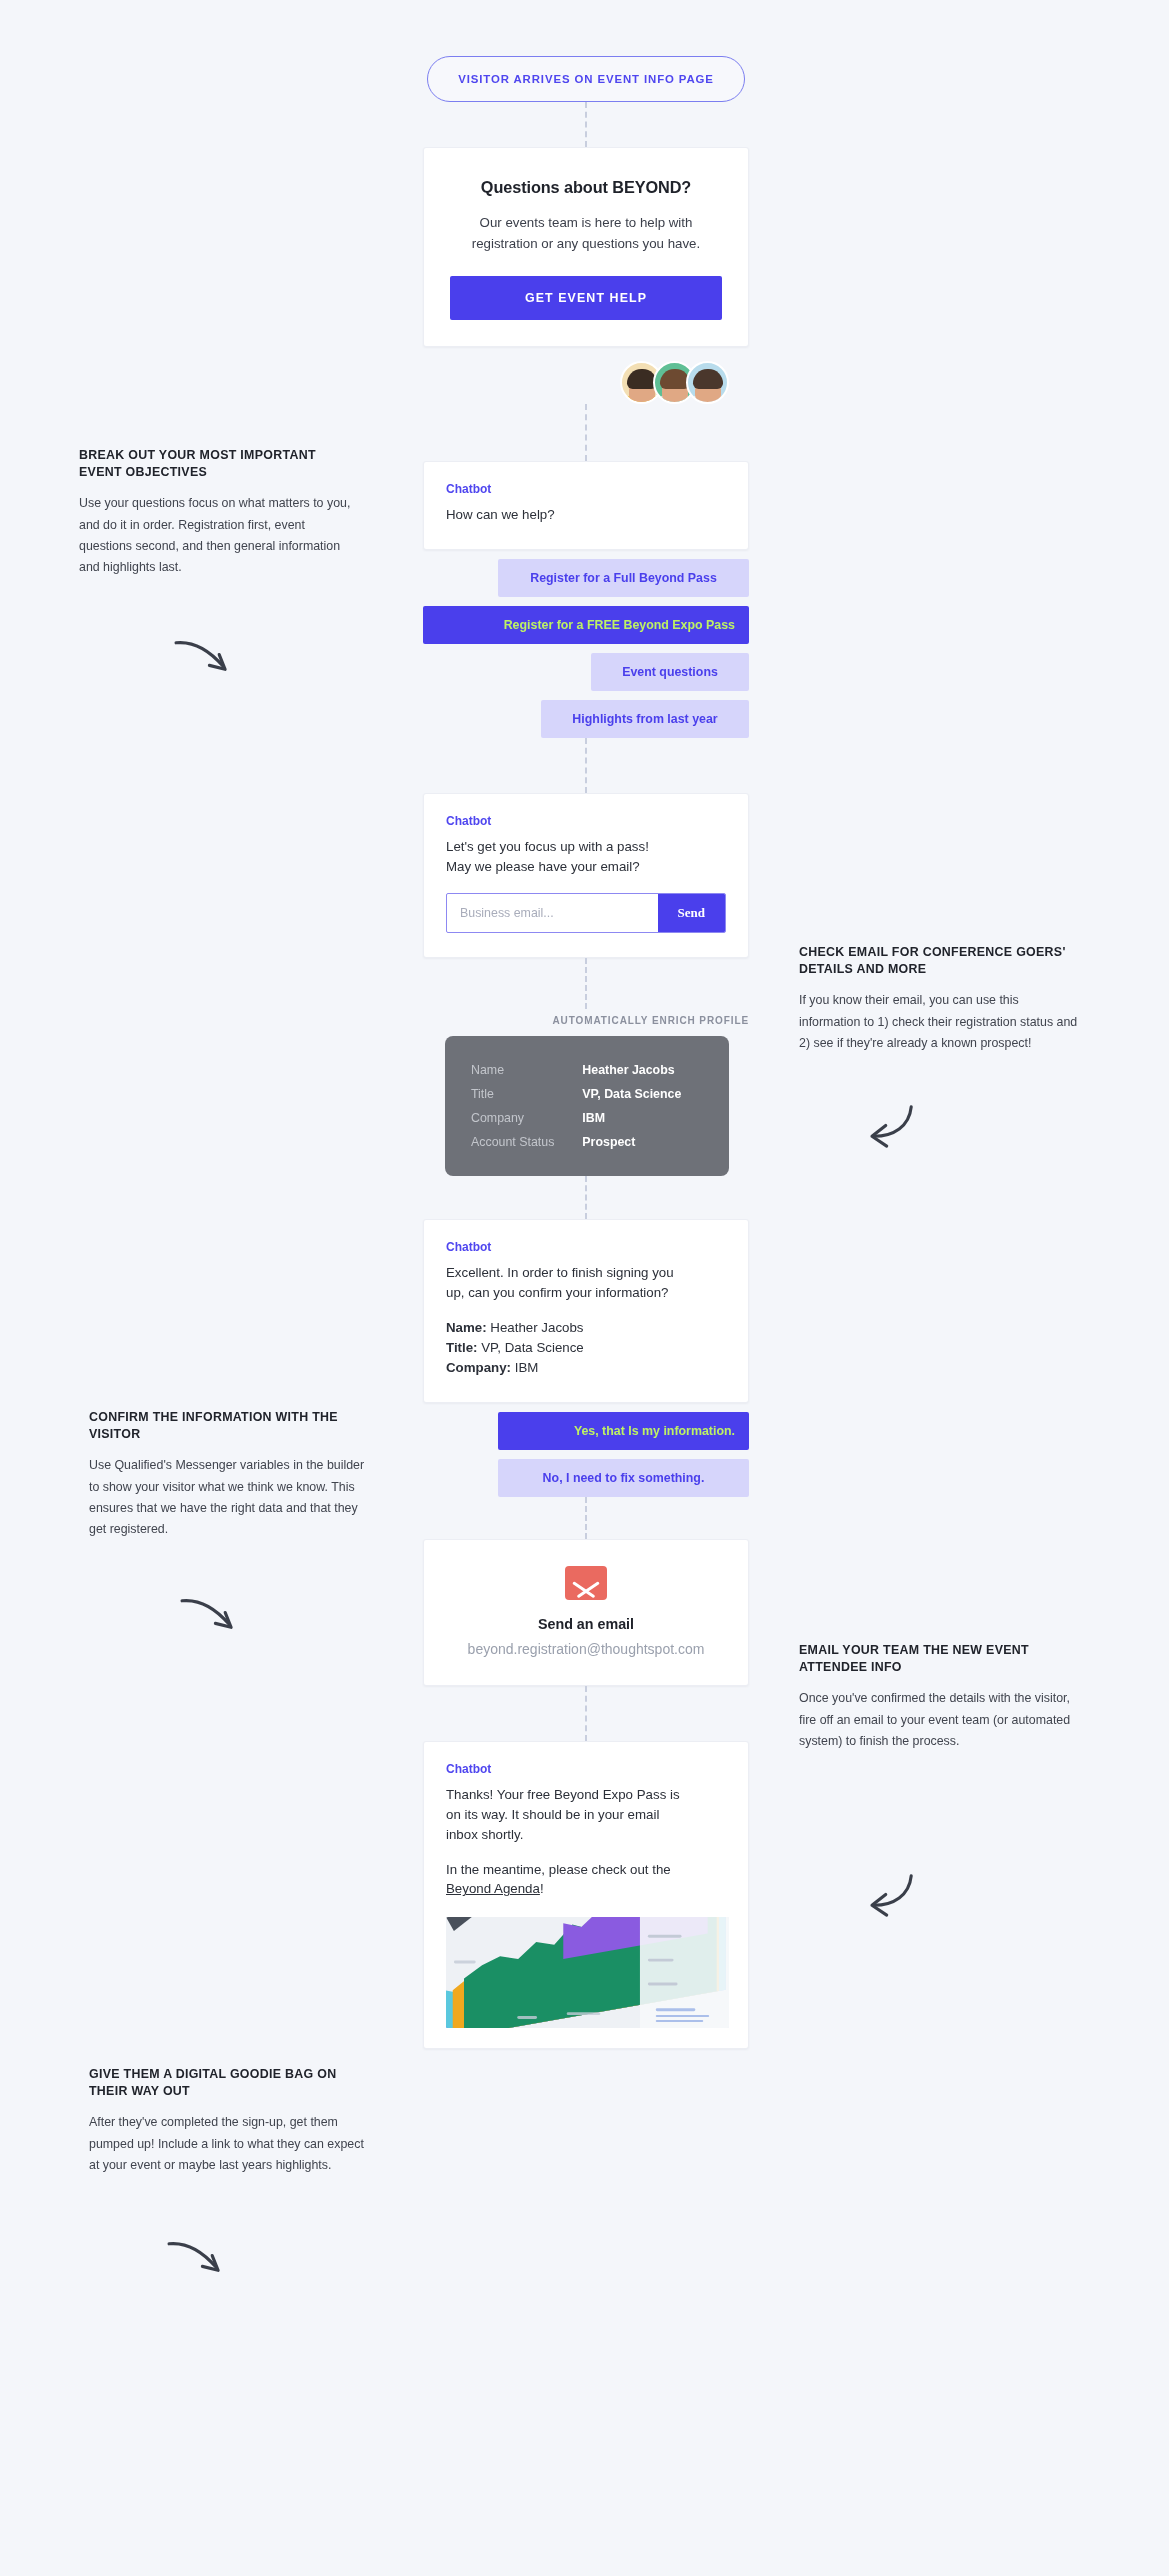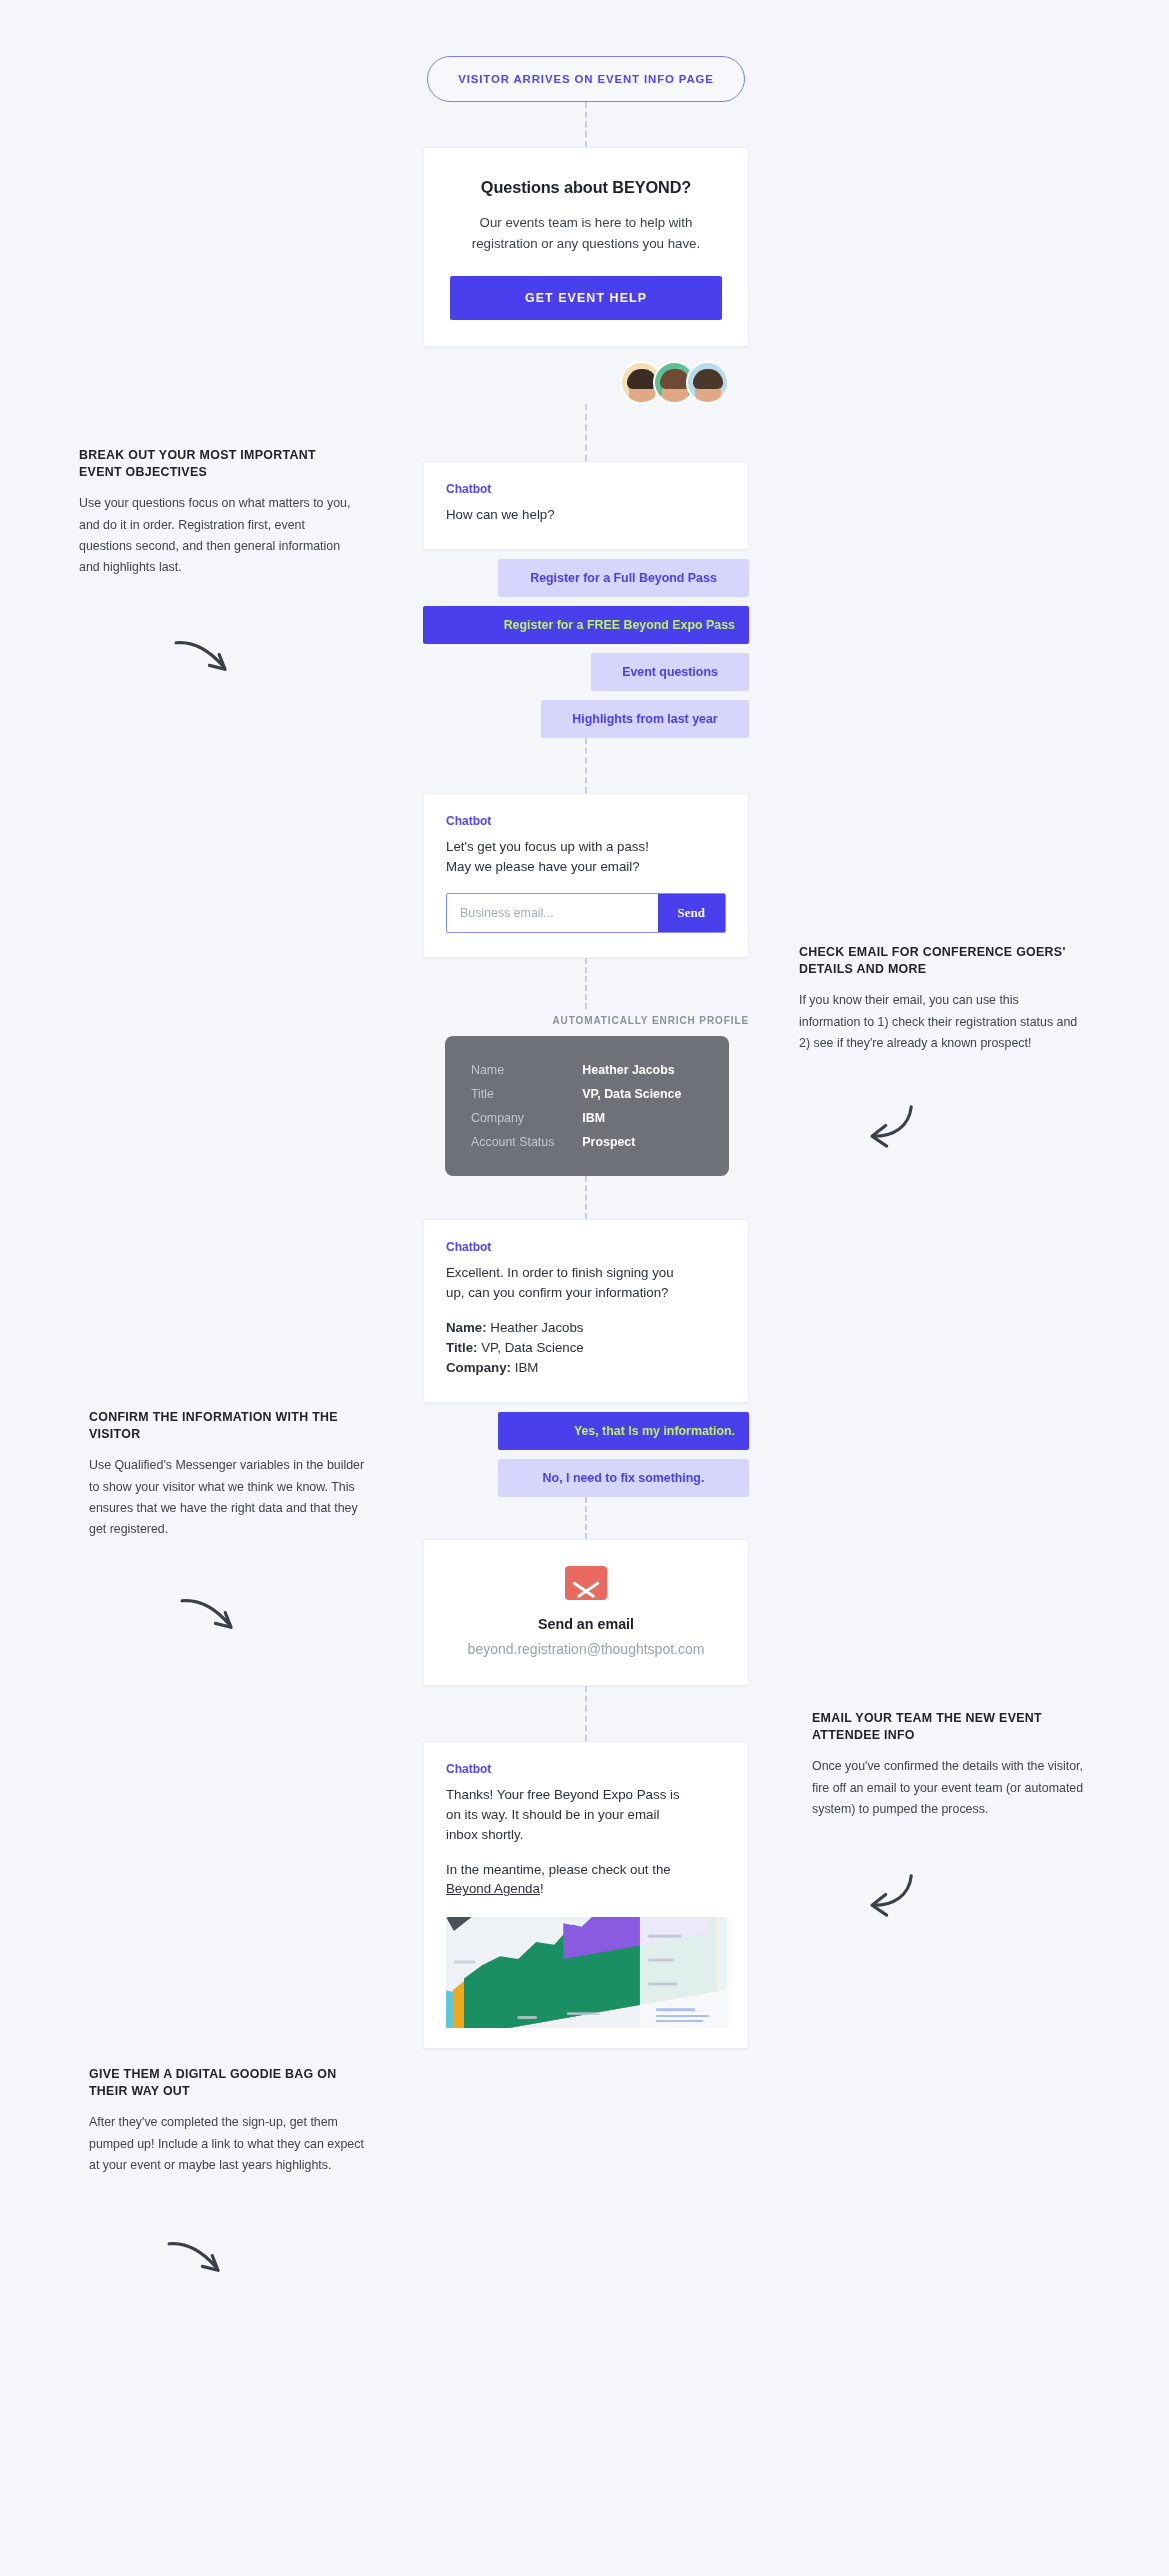--- a/index.html
+++ b/index.html
@@ -464,23 +464,23 @@
 
   <div class="ann" style="left:89px; top:1409px;">
     <h3>CONFIRM THE INFORMATION WITH THE VISITOR</h3>
     <p>Use Qualified's Messenger variables in the builder to show your visitor what we think we know. This ensures that we have the right data and that they get registered.</p>
   </div>
   <svg class="arrow" style="left:176px; top:1591px;" viewBox="0 0 70 52">
     <path d="M6,10 C26,8 42,20 54,34" stroke="#3a3f4a" stroke-width="3.2" fill="none" stroke-linecap="round"></path>
     <path d="M40,33 L56,37 L50,22" stroke="#3a3f4a" stroke-width="3.2" fill="none" stroke-linecap="round" stroke-linejoin="round"></path>
   </svg>
 
-  <div class="ann" style="left:799px; top:1710px;margin-left:13px;">
+  <div class="ann" style="left:799px; top:1642px;">
     <h3>EMAIL YOUR TEAM THE NEW EVENT ATTENDEE INFO</h3>
-    <p>Once you've confirmed the details with the visitor, fire off an email to your event team (or automated system) to pumped the process.</p>
+    <p>Once you've confirmed the details with the visitor, fire off an email to your event team (or automated system) to finish the process.</p>
   </div>
   <svg class="arrow" style="left:862px; top:1868px;" viewBox="0 0 70 52">
     <path d="M50,8 C48,28 32,38 12,38" stroke="#3a3f4a" stroke-width="3.2" fill="none" stroke-linecap="round"></path>
     <path d="M24,27 L10,38 L25,48" stroke="#3a3f4a" stroke-width="3.2" fill="none" stroke-linecap="round" stroke-linejoin="round"></path>
   </svg>
 
   <div class="ann" style="left:89px; top:2066px;">
     <h3>GIVE THEM A DIGITAL GOODIE BAG ON THEIR WAY OUT</h3>
     <p>After they've completed the sign-up, get them pumped up! Include a link to what they can expect at your event or maybe last years highlights.</p>
   </div>

